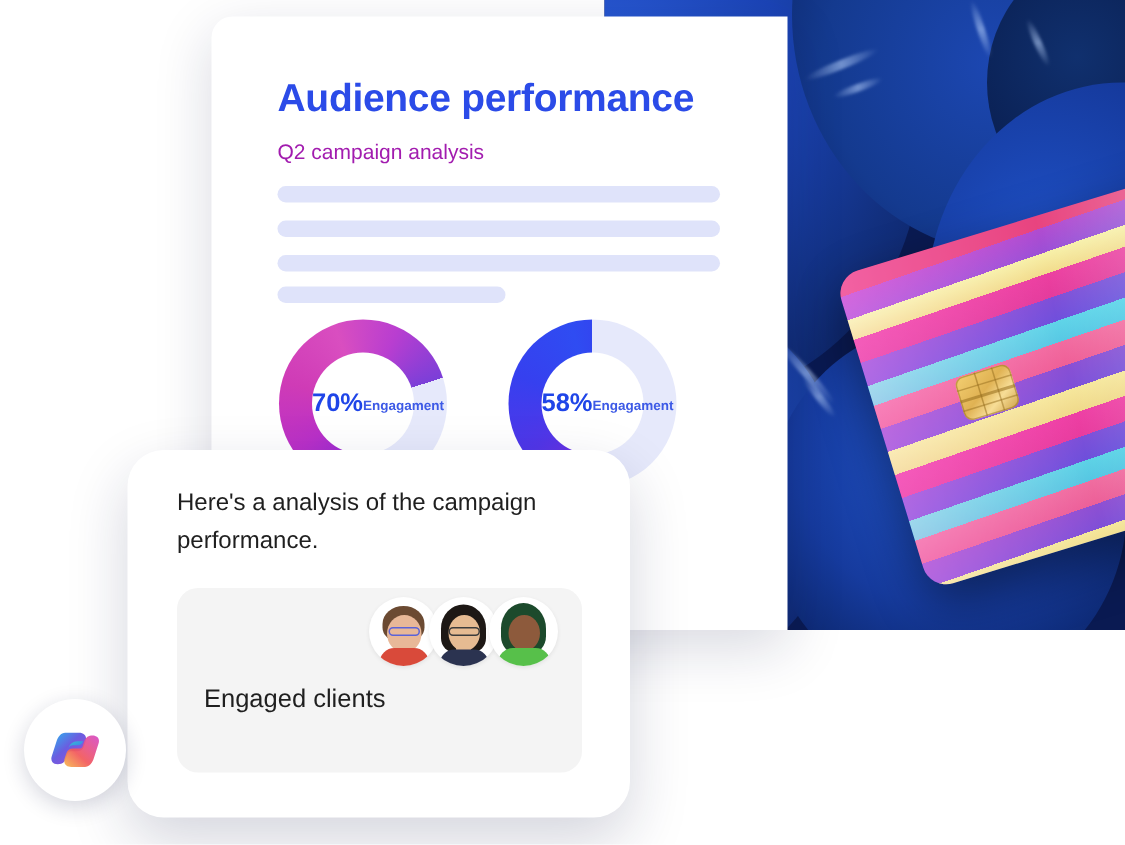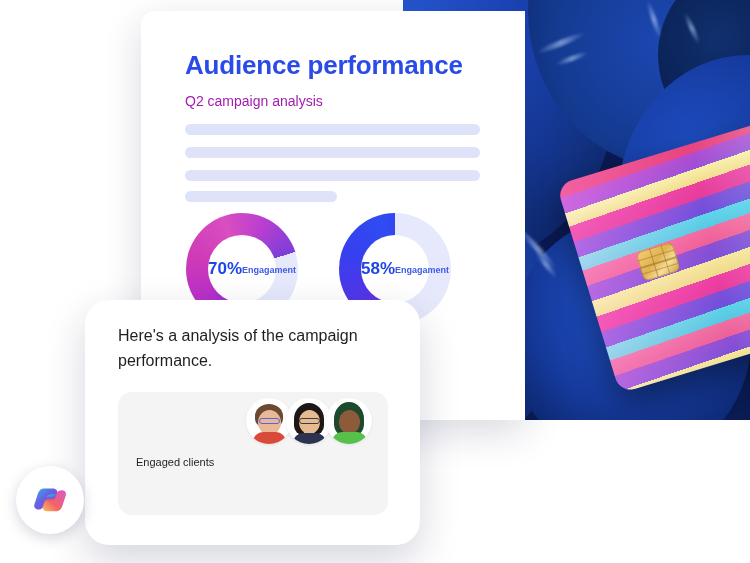--- a/index.html
+++ b/index.html
@@ -168,21 +168,21 @@
   .a2 .glass{ left:13px; top:20px; width:21px; height:6px; border:1.4px solid #3c3c3c; border-radius:3px; }
   .a2 .body { left:7px; top:35px; width:33px; height:13px; background:#2b3350; border-radius:10px 10px 0 0; }
   .a2 .neck { left:18px; top:31px; width:10px; height:7px; background:#e6bb92; }
   
   .a3 .hair { left:8px; top:4px; width:30px; height:34px; background:#1c4a2c; border-radius:50% 50% 35% 35%; }
   .a3 .skin { left:13px; top:12px; width:21px; height:24px; background:#8d5a3c; border-radius:50%; }
   .a3 .body { left:6px; top:34px; width:35px; height:14px; background:#57c04a; border-radius:10px 10px 0 0; }
   .a3 .neck { left:18px; top:30px; width:10px; height:8px; background:#8d5a3c; }
 
   .stat-label {
-    position:absolute; left:18px; top:64px; font-size:11px; color:#1f1f1f; font-weight:400;
+    position:absolute; left:18px; top:64px; font-size:17px; color:#1f1f1f; font-weight:400;
   }
   .stat-row { position:absolute; left:18px; top:80px; display:flex; align-items:baseline; }
   .stat-value { font-size:33px; font-weight:700; color:#1f1f1f; letter-spacing:-1px; }
   .stat-delta { font-size:16px; font-weight:700; color:#1f1f1f; margin-left:8px; }
 
   
   .copilot-badge {
     position:absolute; left:16px; top:466px; width:68px; height:68px;
     border-radius:50%; background:#ffffff;
     box-shadow:0 4px 14px rgba(20,25,70,.18);

